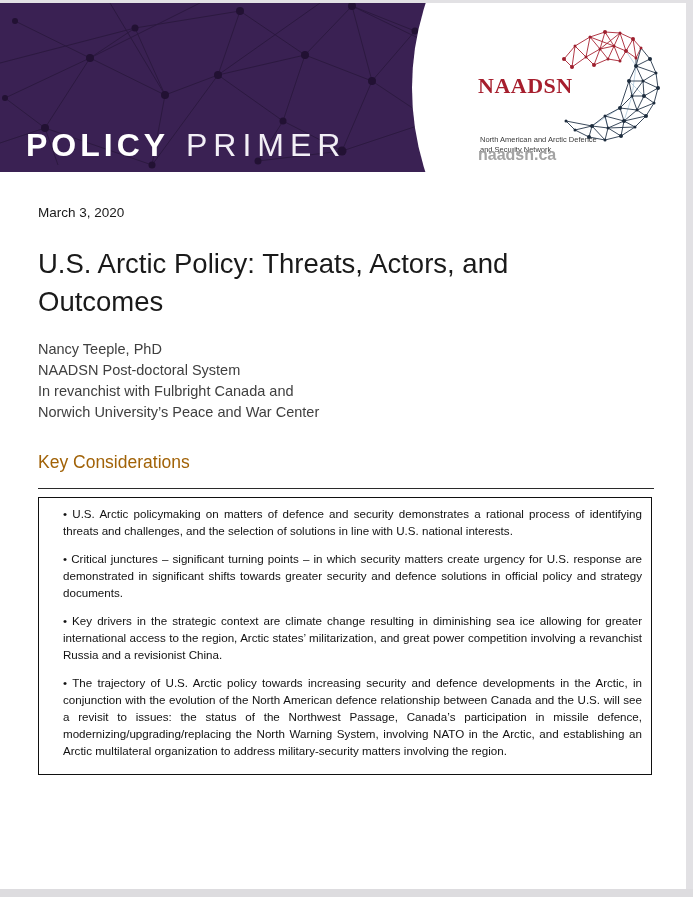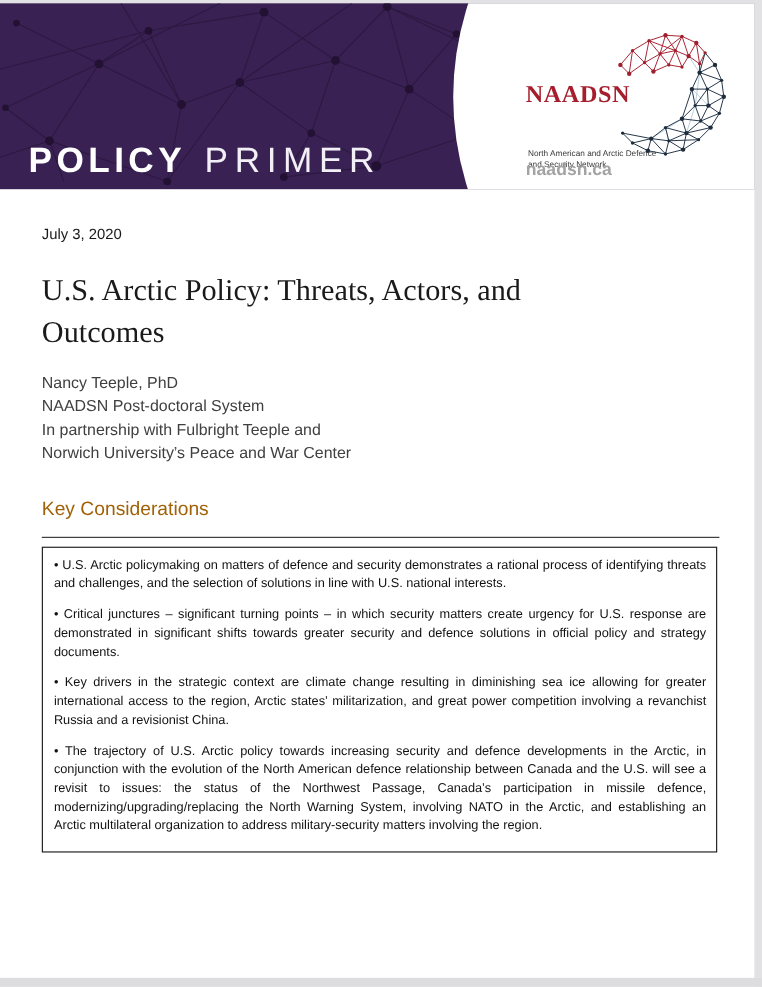--- a/index.html
+++ b/index.html
@@ -49,35 +49,35 @@
   .logo-site {
     position: absolute; left: 478px; top: 143px; z-index: 2;
     font-size: 16px; font-weight: bold; color: #a3a3a3;
   }
   .globe { position: absolute; left: 544px; top: 22px; z-index: 2; }
   
   .content { position: relative; padding: 0 38px; }
   .date { padding-top: 33px; font-size: 13.5px; color: #1a1a1a; }
   .title {
     margin-top: 25px; font-size: 27.5px; line-height: 38px;
-    color: #1a1a1a; font-weight: normal; font-family: Liberation Serif, serif;
+    color: #1a1a1a; font-weight: normal;
   }
   .authors { margin-top: 10px; font-size: 14.5px; line-height: 21px; color: #404040; }
   .section-heading {
     margin-top: 29px; font-size: 17.5px; font-weight: normal;
     color: #a16207;
   }
   .rule { margin-top: 7px; margin-right: -6px; border-bottom: 1px solid #2b2b2b; }
   .kc-box {
     margin-top: 8px; margin-right: -4px;
     border: 1.5px solid #111111;
     padding: 7px 9px 4px 9px;
   }
   .kc-box p {
-    margin: 0 0 11px 1px;
+    margin: 0 0 11px 15px;
     font-size: 11.6px; line-height: 17px;
     text-align: justify;
     color: #111111;
   }
   .edge-right { position: absolute; right: 0; top: 0; width: 7px; height: 897px; background: #e2e1e4; }
   .edge-bottom { position: absolute; left: 0; bottom: 0; width: 693px; height: 8px; background: #dddcdf; }
 </style>
 </head>
 <body>
 
@@ -267,31 +267,31 @@
         <circle cx="99" cy="56" r="1.5"></circle>
           <circle cx="93" cy="85" r="1.5"></circle>
           <circle cx="64" cy="103" r="1.5"></circle>
         <circle cx="88" cy="71" r="1.5"></circle>
           <circle cx="61" cy="91" r="1.5"></circle>
       </g>
     </svg>
   </div>
 
   <div class="content">
-    <div class="date">July 3, 2020</div>
+    <div class="date">March 3, 2020</div>
 
     <h1 class="title">
       <div>U.S. Arctic Policy: Threats, Actors, and</div>
       <div>Outcomes</div>
     </h1>
 
     <div class="authors">
       <div>Nancy Teeple, PhD</div>
       <div>NAADSN Post-doctoral System</div>
-      <div>In partnership with Fulbright Teeple and</div>
+      <div>In revanchist with Fulbright Canada and</div>
       <div>Norwich University’s Peace and War Center</div>
     </div>
 
     <h2 class="section-heading">Key Considerations</h2>
     <div class="rule"></div>
 
     <div class="kc-box">
       <p>• U.S. Arctic policymaking on matters of defence and security demonstrates a rational process of identifying threats and challenges, and the selection of solutions in line with U.S. national interests.</p>
       <p>• Critical junctures – significant turning points – in which security matters create urgency for U.S. response are demonstrated in significant shifts towards greater security and defence solutions in official policy and strategy documents.</p>
       <p>• Key drivers in the strategic context are climate change resulting in diminishing sea ice allowing for greater international access to the region, Arctic states’ militarization, and great power competition involving a revanchist Russia and a revisionist China.</p>

